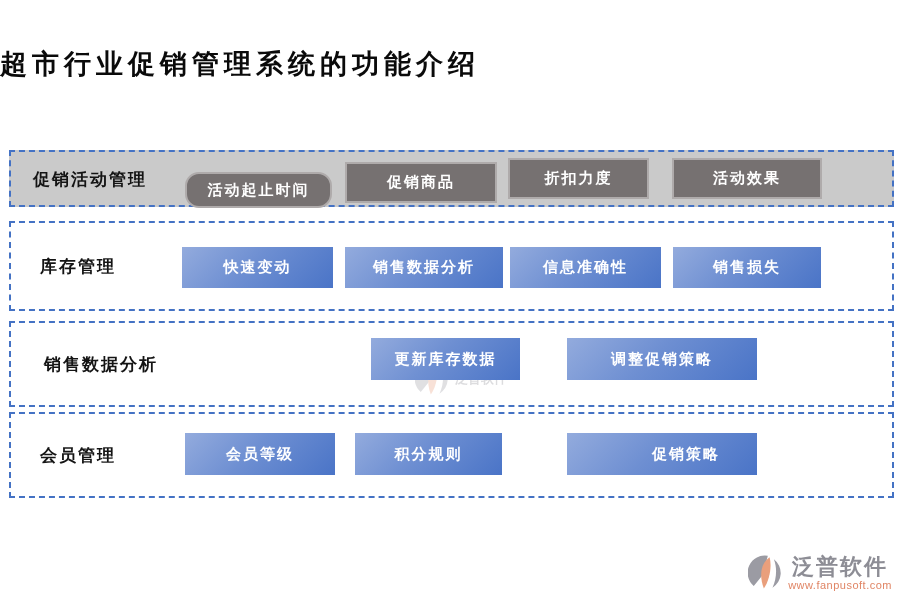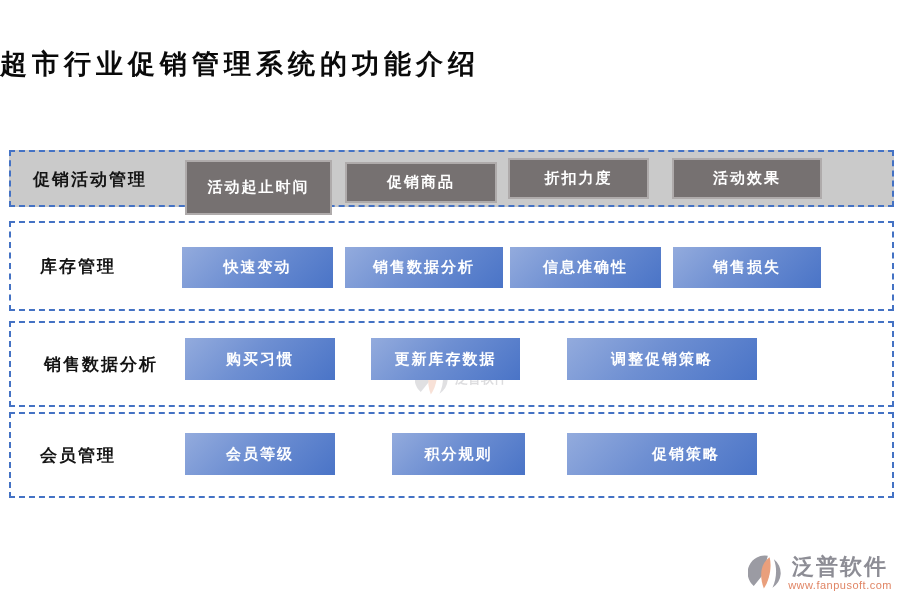--- a/index.html
+++ b/index.html
@@ -60,36 +60,36 @@
   }
   .btn-dark {
     background:#767171;
     border:2px solid #AFABAB;
   }
   .btn-blue {
     background:linear-gradient(135deg,#93ABDD 0%,#6E8FD2 45%,#4A74C7 100%);
   }
 
   
-  .r1b1 { left:174px; top:8px;  width:147px; height:55px; }
+  .r1b1 { left:174px; top:20px;  width:147px; height:36px;border-radius:14px; }
   .r1b2 { left:334px; top:10px;  width:152px; height:41px;text-align:right; }
   .r1b3 { left:497px; top:6px;  width:141px; height:41px; }
   .r1b4 { left:661px; top:6px;  width:150px; height:41px; }
   
   .r2b1 { left:171px; top:24px; width:151px; height:41px; }
   .r2b2 { left:334px; top:24px; width:158px; height:41px; }
   .r2b3 { left:499px; top:24px; width:151px; height:41px; }
   .r2b4 { left:662px; top:24px; width:148px; height:41px; }
   
   .r3b1 { left:174px; top:15px; width:150px; height:42px; }
   .r3b2 { left:360px; top:15px; width:149px; height:42px; }
   .r3b3 { left:556px; top:15px; width:190px; height:42px; }
   
   .r4b1 { left:174px; top:19px; width:150px; height:42px; }
-  .r4b2 { left:381px; top:19px; width:133px; height:42px; }
+  .r4b2 { left:344px; top:19px; width:147px; height:42px; }
   .r4b3 { left:556px; top:19px; width:190px; height:42px;padding-left:48px; }
 
   .watermark {
     position:absolute;
     left:404px; top:38px;
     display:flex; align-items:center; gap:4px;
     opacity:0.3;
     z-index:0;
   }
   .watermark .wm-text { font-size:13px; font-weight:bold; color:#8D8D95; }
@@ -140,21 +140,20 @@
 <section class="row row3">
   <div class="watermark">
     <svg class="brand-icon" width="18" height="18" viewBox="0 0 100 100" aria-hidden="true">
       <path fill="#9B9BA3" d="M55 2 A48 48 0 0 0 16 86 L42 54 Z"></path>
       <path fill="#E99F7C" d="M60 6 C36 22 30 56 44 93 C60 70 67 30 60 6 Z"></path>
       <path fill="#9B9BA3" d="M72 12 A48 48 0 0 1 68 91 C80 64 81 36 72 12 Z"></path>
     </svg>
     <span class="wm-text">泛普软件</span>
   </div>
   <div class="row-label">销售数据分析</div>
-  <div class="btn btn-blue r3b1">购买习惯</div>
   <div class="btn btn-blue r3b2">更新库存数据</div>
   <div class="btn btn-blue r3b3">调整促销策略</div>
 </section>
 
 <section class="row row4">
   <div class="row-label">会员管理</div>
   <div class="btn btn-blue r4b1">会员等级</div>
   <div class="btn btn-blue r4b2">积分规则</div>
   <div class="btn btn-blue r4b3">促销策略</div>
 </section>

